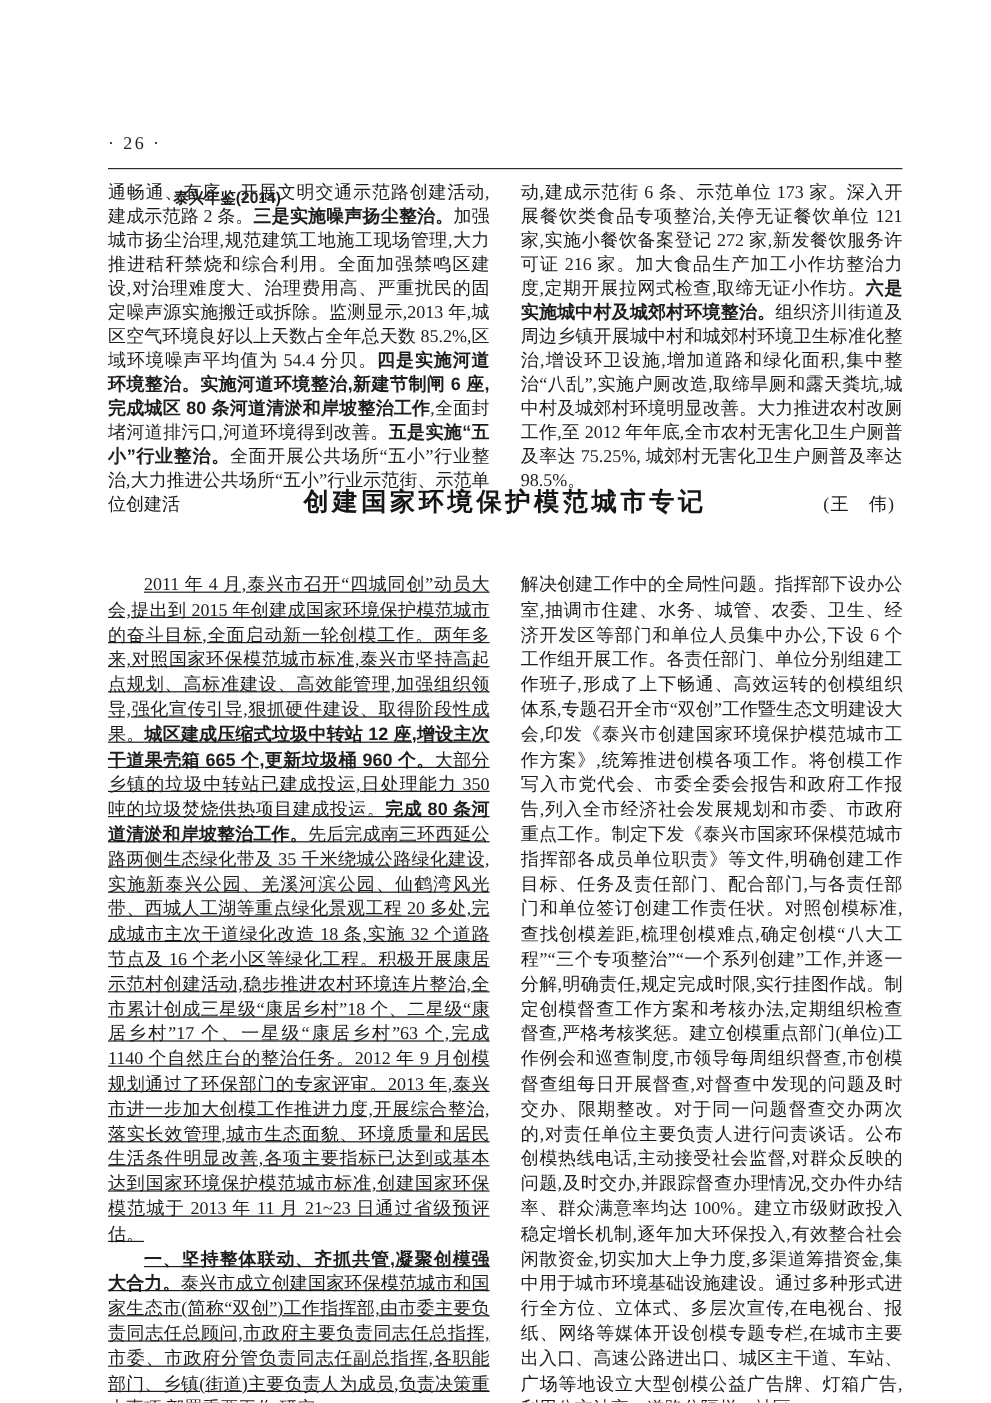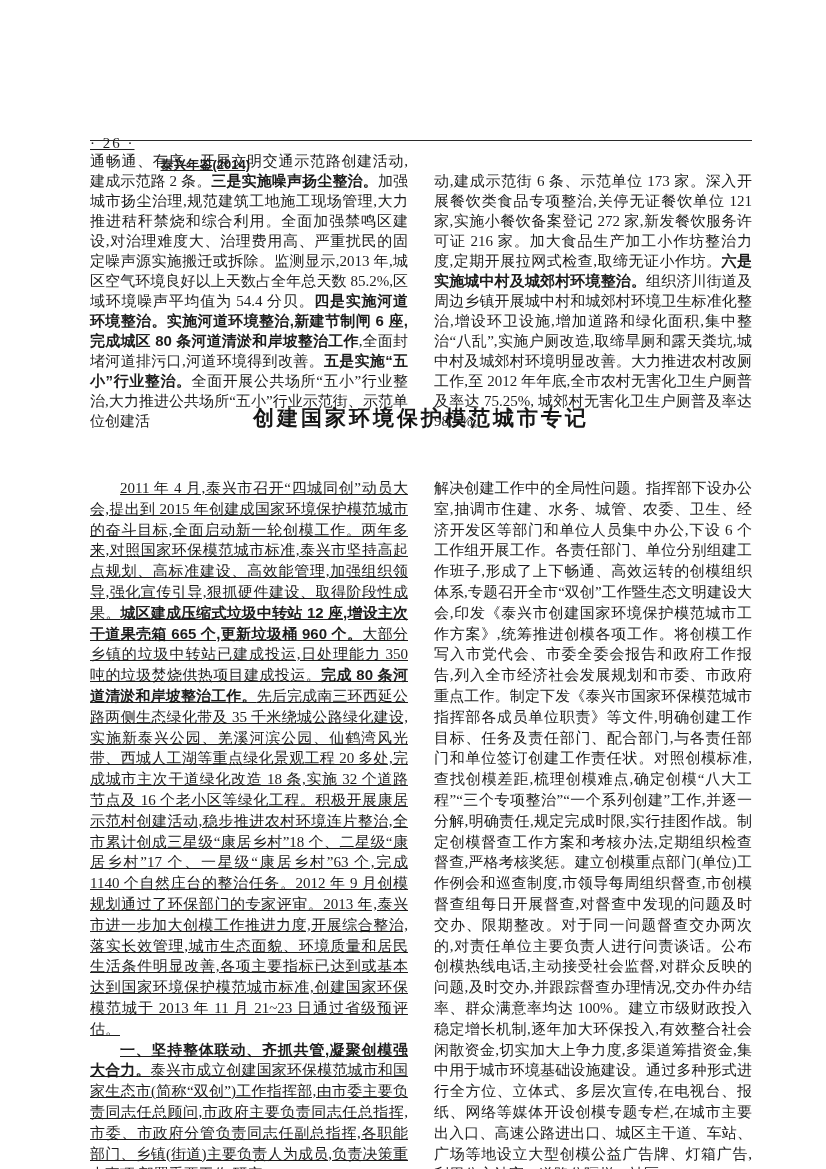--- a/index.html
+++ b/index.html
@@ -6,21 +6,21 @@
   .page{
     position:relative;
     width:826px;height:1169px;
     background:#ffffff;
     font-family:"Liberation Serif","DejaVu Serif",serif;
     color:#1d1d1d;
     overflow:hidden;
   }
   .content{position:absolute;left:90px;width:662px;}
   
-  .hdr{top:112px;display:flex;align-items:center;gap:26px;font-size:15px;text-decoration:underline;}
+  .hdr{top:112px;display:flex;align-items:flex-start;gap:10px;font-size:15px;}
   .hdr .pg{letter-spacing:2px;}
   .hdr .book{font-weight:700;font-family:"Liberation Sans","DejaVu Sans",sans-serif;font-size:13px;margin-top:44px;}
   .hdr-rule{top:140px;height:0;border-top:1.5px solid #2a2a2a;}
   
   .cols{display:flex;gap:26px;align-items:flex-end;}
   .col{width:318px;text-align:justify;}
   .top-block{top:151px;}
   .top-block .col{font-size:15px;line-height:20px;}
   .feature-title-wrap{top:404px;text-align:center;}
   .feature-title{
@@ -45,20 +45,21 @@
   <div class="content hdr" style="position:absolute;">
     <span class="pg">· 26 ·</span>
     <span class="book">泰兴年鉴(2014)</span>
   </div>
   <div class="content hdr-rule" style="position:absolute;"></div>
 
   <div class="content cols top-block" style="position:absolute;">
     <div class="col"><span class="seg">通畅通、有序。开展文明交通示范路创建活动,建成示范路 2 条。</span><span class="seg seg-bold">三是实施噪声扬尘整治。</span><span class="seg">加强城市扬尘治理,规范建筑工地施工现场管理,大力推进秸秆禁烧和综合利用。全面加强禁鸣区建设,对治理难度大、治理费用高、严重扰民的固定噪声源实施搬迁或拆除。监测显示,2013 年,城区空气环境良好以上天数占全年总天数 85.2%,区域环境噪声平均值为 54.4 分贝。</span><span class="seg seg-bold">四是实施河道环境整治。实施河道环境整治,新建节制闸 6 座,完成城区 80 条河道清淤和岸坡整治工作</span><span class="seg">,全面封堵河道排污口,河道环境得到改善。</span><span class="seg seg-bold">五是实施“五小”行业整治。</span><span class="seg">全面开展公共场所“五小”行业整治,大力推进公共场所“五小”行业示范街、示范单位创建活</span></div>
     <div class="col">
       <span><span class="seg">动,建成示范街 6 条、示范单位 173 家。深入开展餐饮类食品专项整治,关停无证餐饮单位 121 家,实施小餐饮备案登记 272 家,新发餐饮服务许可证 216 家。加大食品生产加工小作坊整治力度,定期开展拉网式检查,取缔无证小作坊。</span><span class="seg seg-bold">六是实施城中村及城郊村环境整治。</span><span class="seg">组织济川街道及周边乡镇开展城中村和城郊村环境卫生标准化整治,增设环卫设施,增加道路和绿化面积,集中整治“八乱”,实施户厕改造,取缔旱厕和露天粪坑,城中村及城郊村环境明显改善。大力推进农村改厕工作,至 2012 年年底,全市农村无害化卫生户厕普及率达 75.25%, 城郊村无害化卫生户厕普及率达 98.5%。</span></span>
+      <div class="byline">(王　伟)</div>
     </div>
   </div>
 
   <div class="content feature-title-wrap" style="position:absolute;">
     <span class="feature-title">创建国家环境保护模范城市专记</span>
   </div>
 
   <div class="content cols feature-block" style="position:absolute;">
     <div class="col">
         <p class="para indent"><span class="seg">2011 年 4 月,泰兴市召开“四城同创”动员大会,提出到 2015 年创建成国家环境保护模范城市的奋斗目标,全面启动新一轮创模工作。两年多来,对照国家环保模范城市标准,泰兴市坚持高起点规划、高标准建设、高效能管理,加强组织领导,强化宣传引导,狠抓硬件建设、取得阶段性成果。</span><span class="seg seg-bold">城区建成压缩式垃圾中转站 12 座,增设主次干道果壳箱 665 个,更新垃圾桶 960 个。</span><span class="seg">大部分乡镇的垃圾中转站已建成投运,日处理能力 350 吨的垃圾焚烧供热项目建成投运。</span><span class="seg seg-bold">完成 80 条河道清淤和岸坡整治工作。</span><span class="seg">先后完成南三环西延公路两侧生态绿化带及 35 千米绕城公路绿化建设,实施新泰兴公园、羌溪河滨公园、仙鹤湾风光带、西城人工湖等重点绿化景观工程 20 多处,完成城市主次干道绿化改造 18 条,实施 32 个道路节点及 16 个老小区等绿化工程。积极开展康居示范村创建活动,稳步推进农村环境连片整治,全市累计创成三星级“康居乡村”18 个、二星级“康居乡村”17 个、一星级“康居乡村”63 个,完成 1140 个自然庄台的整治任务。2012 年 9 月创模规划通过了环保部门的专家评审。2013 年,泰兴市进一步加大创模工作推进力度,开展综合整治,落实长效管理,城市生态面貌、环境质量和居民生活条件明显改善,各项主要指标已达到或基本达到国家环境保护模范城市标准,创建国家环保模范城于 2013 年 11 月 21~23 日通过省级预评估。</span></p>

